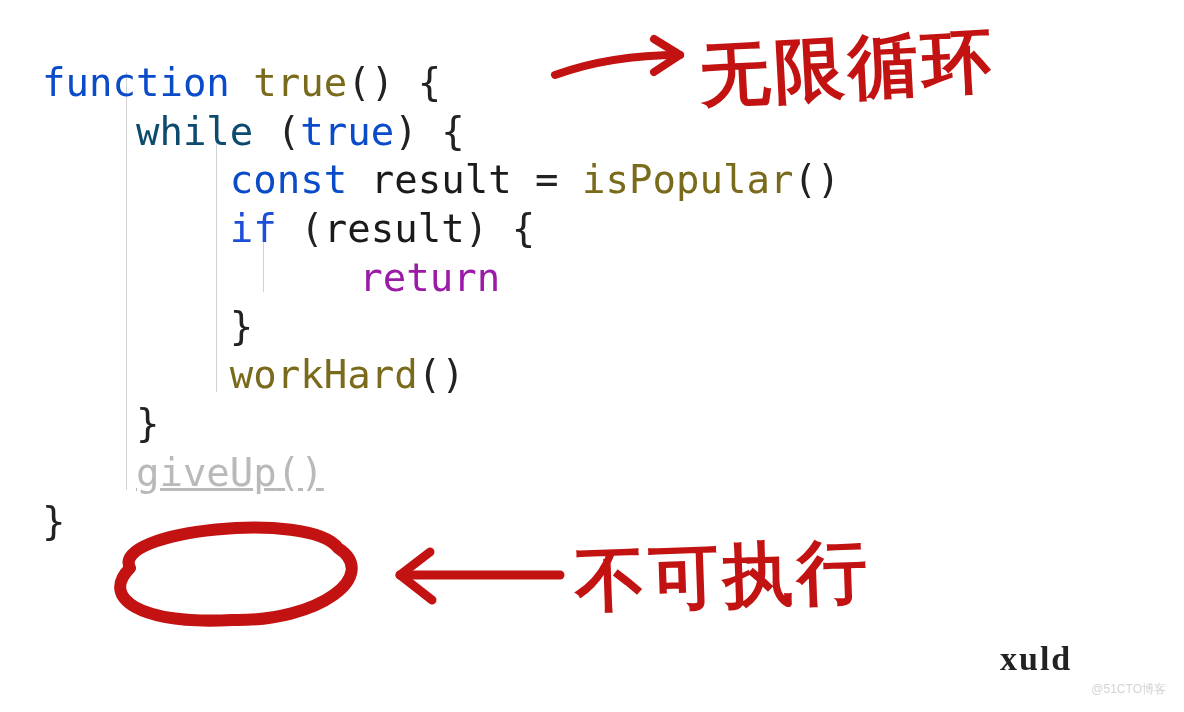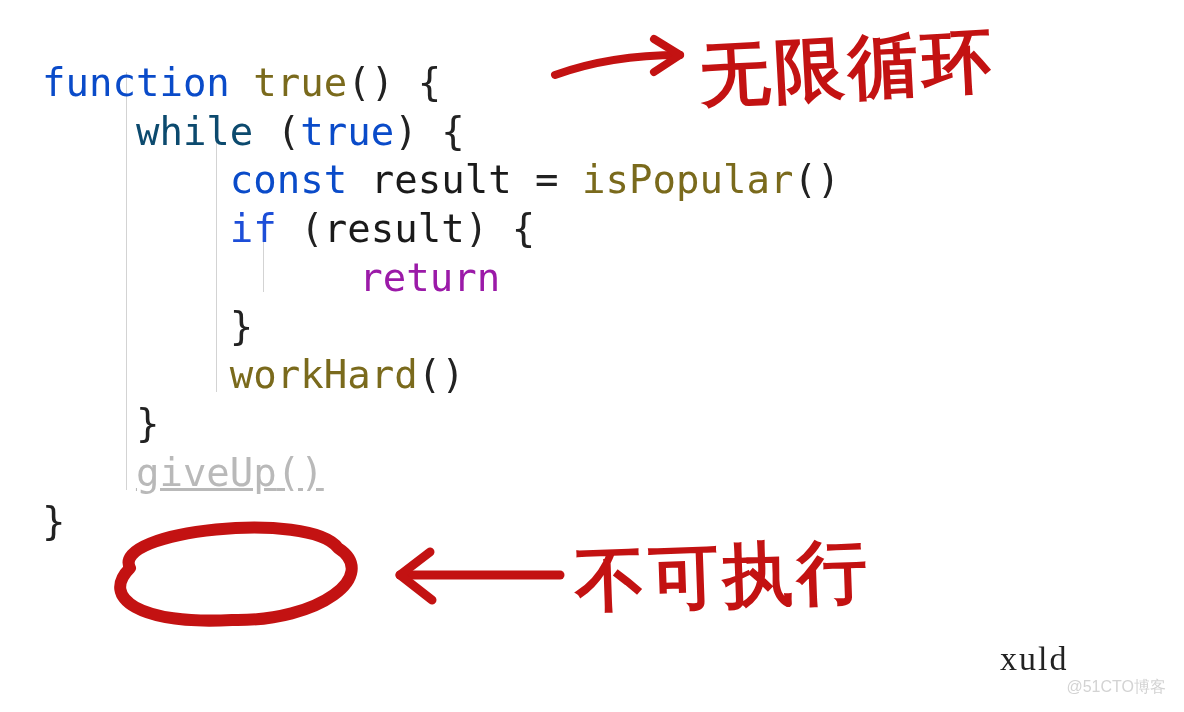--- a/index.html
+++ b/index.html
@@ -51,29 +51,29 @@
     transform: rotate(-3deg);
     letter-spacing: 4px;
     white-space: nowrap;
   }
   .hand-large { font-size: 70px; }
   .sig {
     position: absolute;
     font-family: "Comic Sans MS", cursive;
     color: #222;
     font-size: 34px;
-    font-weight: 400;
+    font-weight: 700;
     letter-spacing: 2px;
   }
   .watermark {
     position: absolute;
     right: 18px;
     bottom: 14px;
     color: #d3d3d3;
-    font-size: 16px;
+    font-size: 12px;
     font-family: Arial, sans-serif;
   }
   svg.overlay {
     position: absolute;
     top: 0; left: 0;
     width: 1184px; height: 712px;
     pointer-events: none;
   }
 </style>
 </head>

